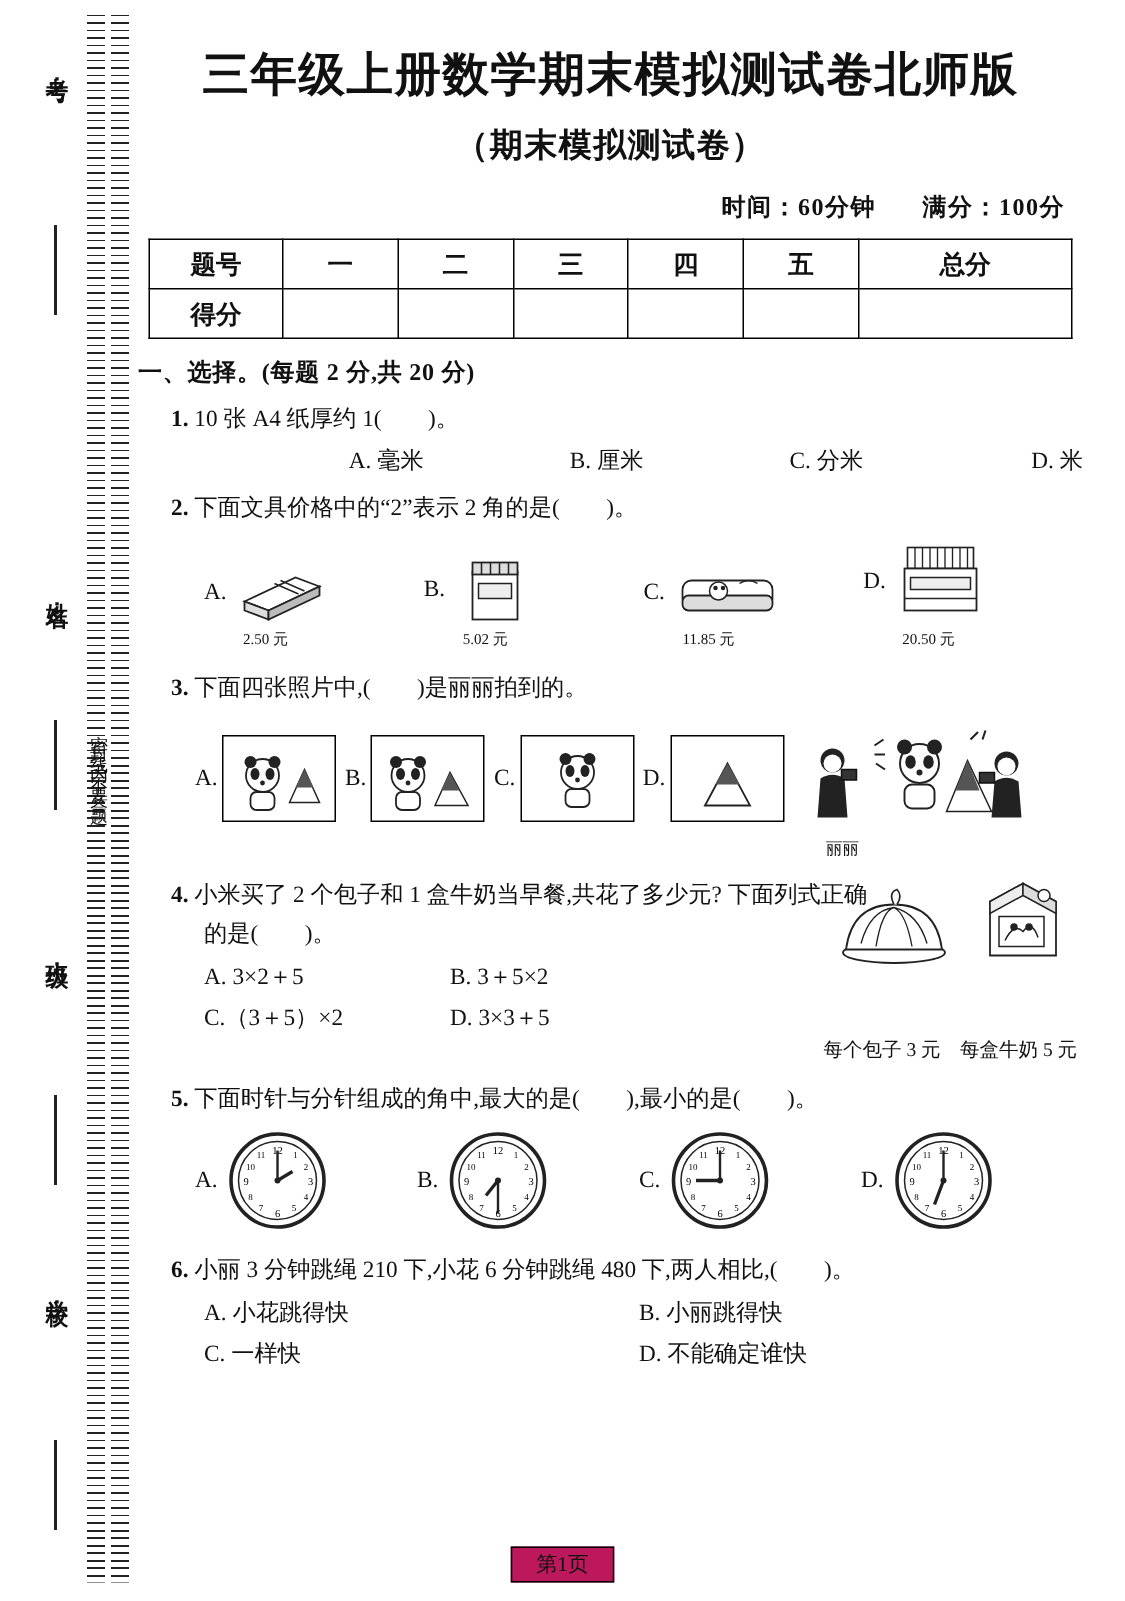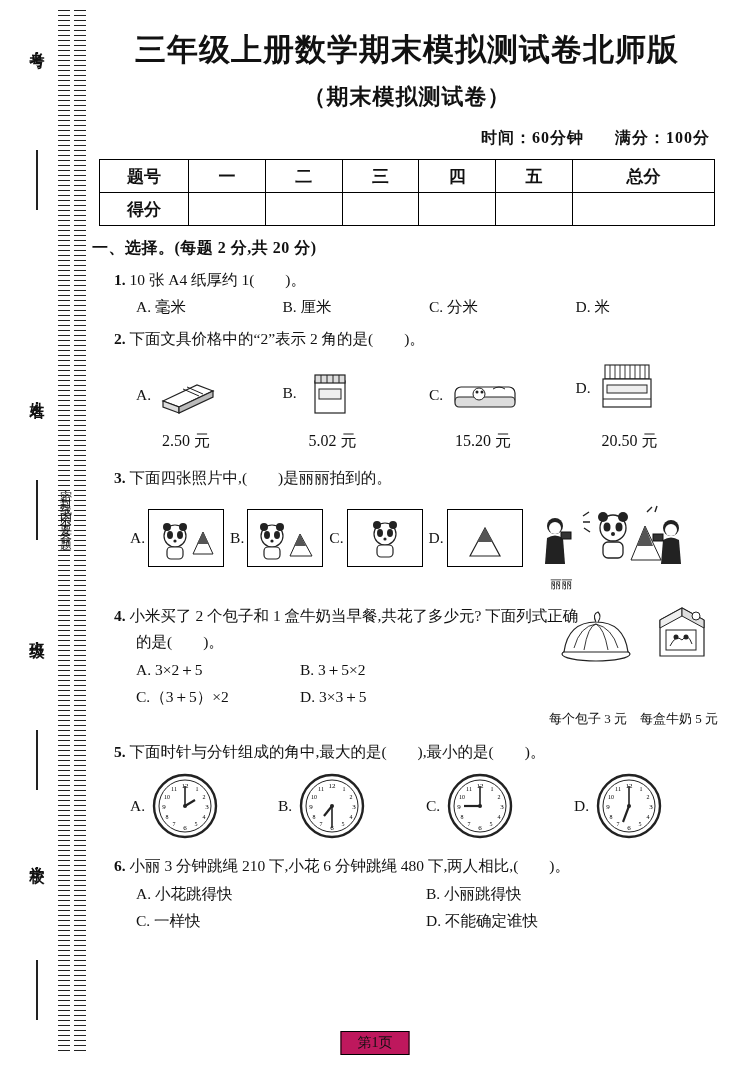--- a/index.html
+++ b/index.html
@@ -167,22 +167,22 @@
   }
   .pic-cell {
     width: 148px;
     display: flex;
     flex-direction: column;
     align-items: flex-start;
   }
   .pic-cell .lbl { font-size: 15.5px; margin-right: 6px; }
   .pic-inline { display: flex; align-items: center; }
   .price {
-    font-size: 16px;
-    margin-top: 16px;
+    font-size: 10px;
+    margin-top: 4px;
     padding-left: 26px;
   }
 
   
   .photo-row {
     display: flex;
     align-items: center;
     padding-left: 22px;
     margin-top: 6px;
   }
@@ -309,21 +309,21 @@
       </tr>
     </tbody>
       </table>
 
     <div class="section-title">一、选择。(每题 2 分,共 20 分)</div>
 
     <div class="q indent">
       <span class="q-num">1.</span>
       <span class="q-body">10 张 A4 纸厚约 1(　　)。</span>
     </div>
-    <div class="opts opt-4" style="padding-left:44px;">
+    <div class="opts opt-4" style="padding-left:44px;text-align:right;">
       <div>A. 毫米</div>
       <div>B. 厘米</div>
       <div>C. 分米</div>
       <div>D. 米</div>
     </div>
 
     <div class="q indent">
       <span class="q-num">2.</span>
       <span class="q-body">下面文具价格中的“2”表示 2 角的是(　　)。</span>
     </div>
@@ -369,21 +369,21 @@
             <svg width="72" height="40" viewBox="0 0 72 40">
               <rect x="6" y="12" width="60" height="18" rx="6" fill="#fff" stroke="#222" stroke-width="1.2"></rect>
               <rect x="6" y="22" width="60" height="10" rx="4" fill="#ddd" stroke="#222" stroke-width="1.2"></rect>
               <circle cx="30" cy="19" r="6" fill="#fff" stroke="#222" stroke-width="1"></circle>
               <circle cx="28" cy="17" r="1.5" fill="#222"></circle>
               <circle cx="33" cy="17" r="1.5" fill="#222"></circle>
               <path d="M44,14 q6,-4 12,0" stroke="#222" fill="none" stroke-width="1"></path>
             </svg>
           </span>
         </div>
-        <div class="price">15.20 元</div>
+        <div class="price">11.85 元</div>
       </div>
 
       <div class="pic-cell">
         <div class="pic-inline">
           <span class="lbl">D.</span>
           <span>
             <svg width="62" height="54" viewBox="0 0 62 54">
               <rect x="8" y="4" width="44" height="14" fill="#fff" stroke="#222" stroke-width="1.1"></rect>
               <line x1="13" y1="4" x2="13" y2="18" stroke="#222" stroke-width="0.9"></line>
               <line x1="18" y1="4" x2="18" y2="18" stroke="#222" stroke-width="0.9"></line>

